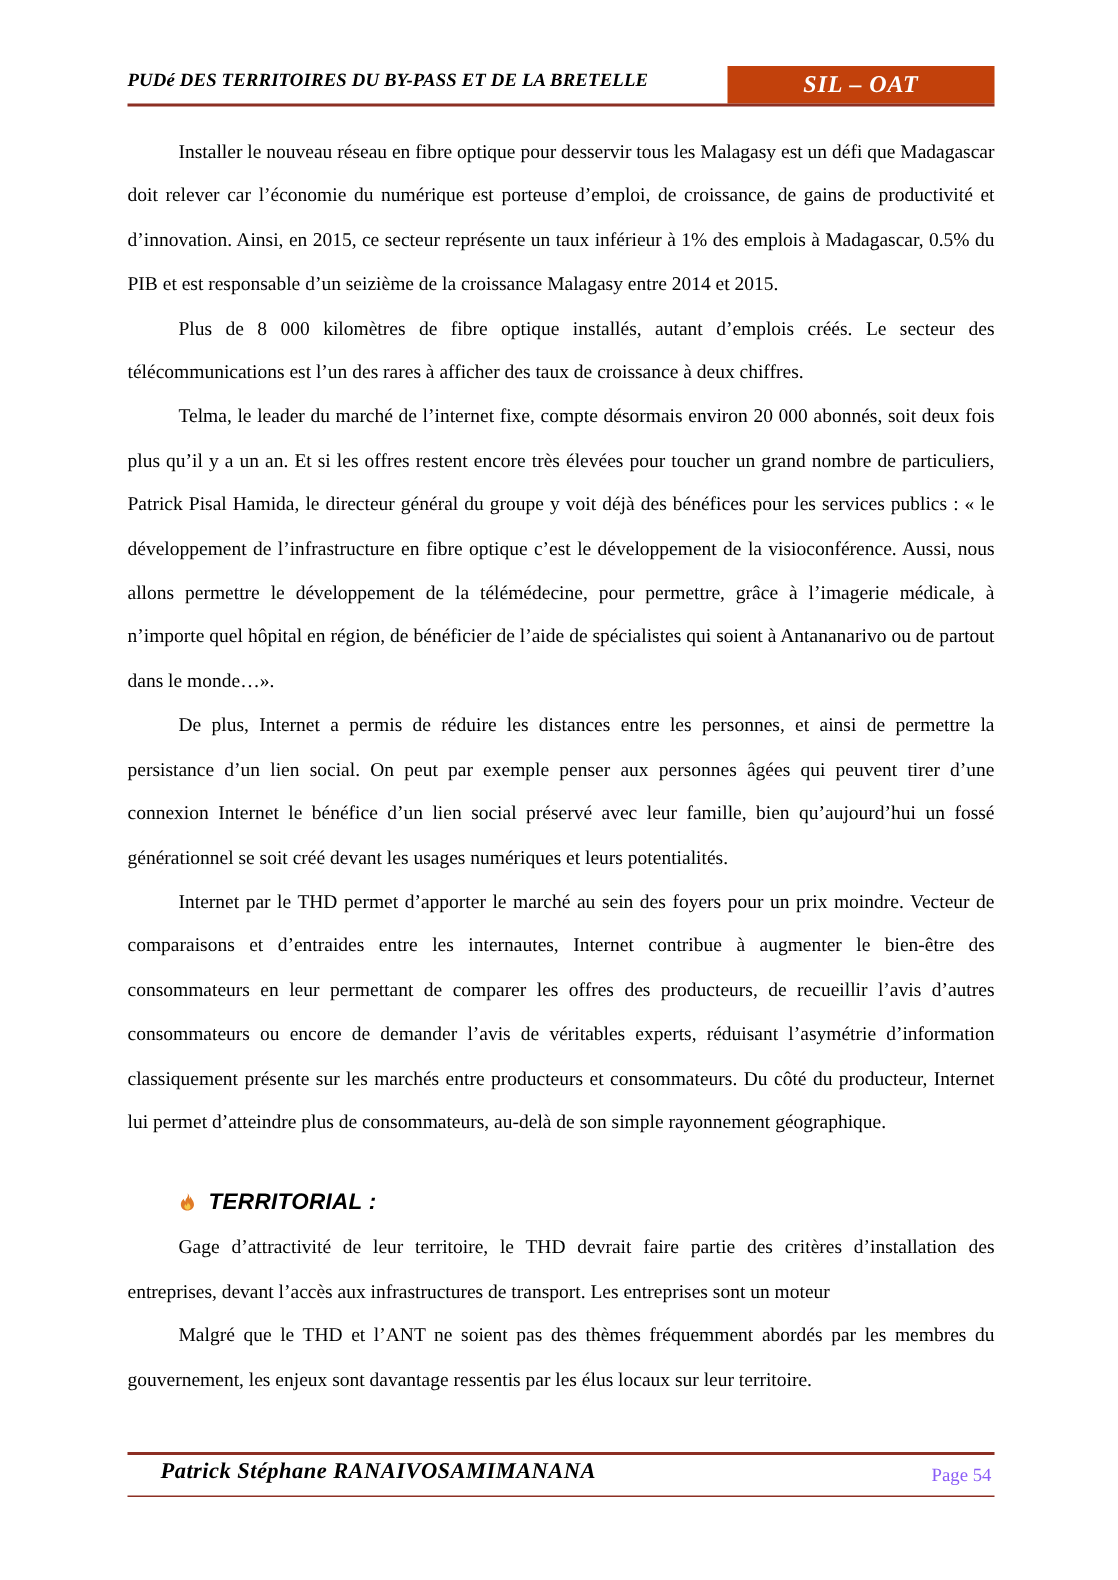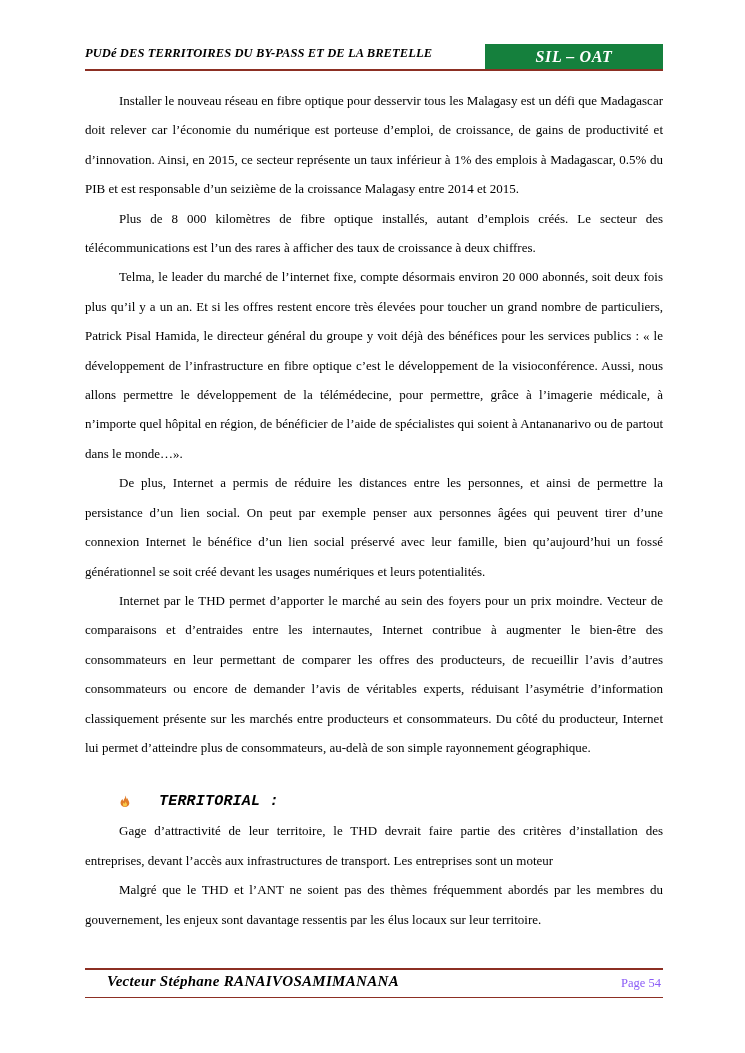--- a/index.html
+++ b/index.html
@@ -52,21 +52,21 @@
     letter-spacing: 0.1px;
     color: #000000;
     white-space: nowrap;
   }
   .header-badge {
     position: absolute;
     right: 0;
     top: 0;
     width: 178px;
     height: 25px;
-    background: #15803d;
+    background: #c2410c;
     color: #ffffff;
     font-family: "Liberation Serif", serif;
     font-weight: bold;
     font-style: italic;
     font-size: 16px;
     letter-spacing: 0.6px;
     display: flex;
     align-items: center;
     justify-content: center;
   }
@@ -105,26 +105,25 @@
   }
   .bullet-icon {
     display: inline-block;
     width: 12px;
     height: 14px;
     position: relative;
     flex: 0 0 auto;
   }
   .bullet-icon svg { display:block; }
   .section-title {
-    font-family: Liberation Mono, monospace;
+    font-family: Liberation Sans, sans-serif;
     font-weight: bold;
     font-style: italic;
     font-size: 15px;
     letter-spacing: 0.2px;
-    margin-left: 20px;
   }
 
   
   .footer {
     position: absolute;
     left: 85px;
     top: 968px;
     width: 578px;
     height: 30px;
   }
@@ -193,18 +192,18 @@
       <span class="section-title">TERRITORIAL :</span>
     </div>
 
     <p class="para">Gage d’attractivité de leur territoire, le THD devrait faire partie des critères d’installation des entreprises, devant l’accès aux infrastructures de transport. Les entreprises sont un moteur</p>
     <p class="para">Malgré que le THD et l’ANT ne soient pas des thèmes fréquemment abordés par les membres du gouvernement, les enjeux sont davantage ressentis par les élus locaux sur leur territoire.</p>
 
   </div>
 
   <div class="footer">
     <div class="footer-rule-top"></div>
-    <div class="footer-author">Vecteur Stéphane RANAIVOSAMIMANANA</div>
+    <div class="footer-author">Patrick Stéphane RANAIVOSAMIMANANA</div>
     <div class="footer-page">Page 54</div>
     <div class="footer-rule-bottom"></div>
   </div>
 
 </div>
 
 </body></html>

